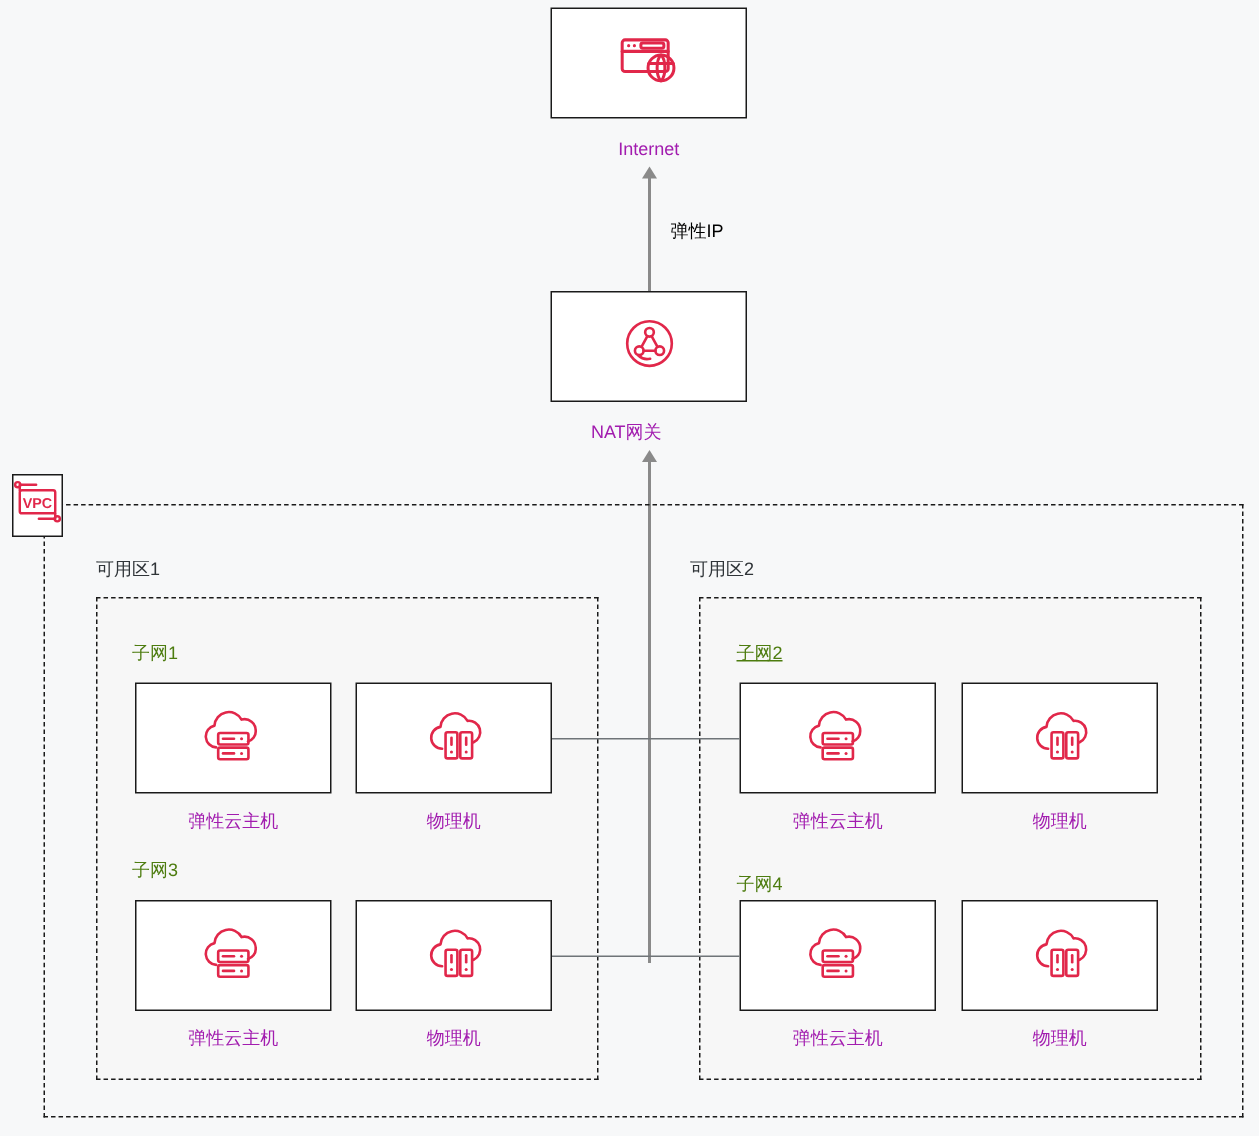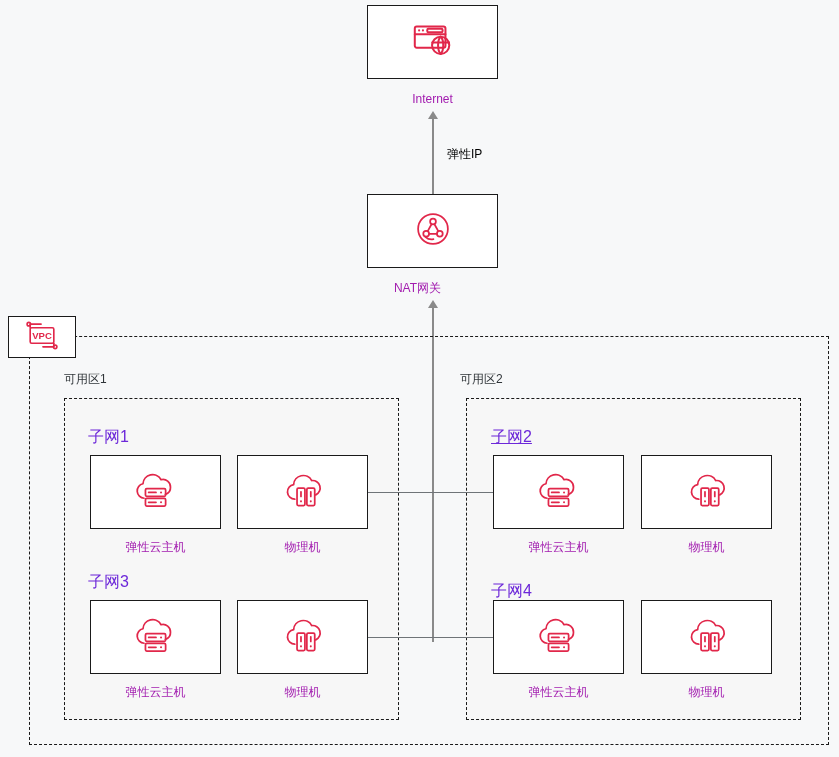--- a/index.html
+++ b/index.html
@@ -80,22 +80,22 @@
     background: #f7f7f7;
   }
   .az-label {
     position: absolute;
     font-size: 12px;
     color: #2f3438;
     white-space: nowrap;
   }
   .subnet-label {
     position: absolute;
-    font-size: 16px;
-    color: #6d28d9;
+    font-size: 12px;
+    color: #4d7c0f;
     white-space: nowrap;
   }
 
   
   .vpc-badge {
     position: absolute;
     background: #ffffff;
     border: 1px solid #1a1a1a;
     box-sizing: border-box;
     display: flex;
@@ -147,21 +147,21 @@
       </svg>
     </span>
   </div>
   <div class="node-label" style="left:352px; top:280px; width:131px;">NAT网关</div>
 
   <div class="vline" style="left:432px; top:307px; height:335px;"></div>
   <div class="arrow-up" style="left:428px; top:300px;"></div>
 
   <div class="vpc-box" style="left:29px; top:336px; width:800px; height:409px;"></div>
 
-  <div class="vpc-badge" style="left:8px; top:316px; width:68px; height:42px;">
+  <div class="vpc-badge" style="left:8px; top:316px; width:34px; height:42px;">
     <span>
       <svg width="40" height="31" viewBox="0 0 44 34">
         <g fill="none" stroke="#e1274a" stroke-width="1.8" stroke-linecap="round" stroke-linejoin="round">
           <rect x="9" y="8.5" width="26" height="17" rx="1.6"></rect>
           <circle cx="7.5" cy="4.5" r="1.9"></circle>
           <line x1="9.4" y1="4.5" x2="21" y2="4.5"></line>
           <line x1="9" y1="4.5" x2="9" y2="8.5"></line>
           <circle cx="36.5" cy="29.5" r="1.9"></circle>
           <line x1="23" y1="29.5" x2="34.6" y2="29.5"></line>
           <line x1="35" y1="25.5" x2="35" y2="29.5"></line>

